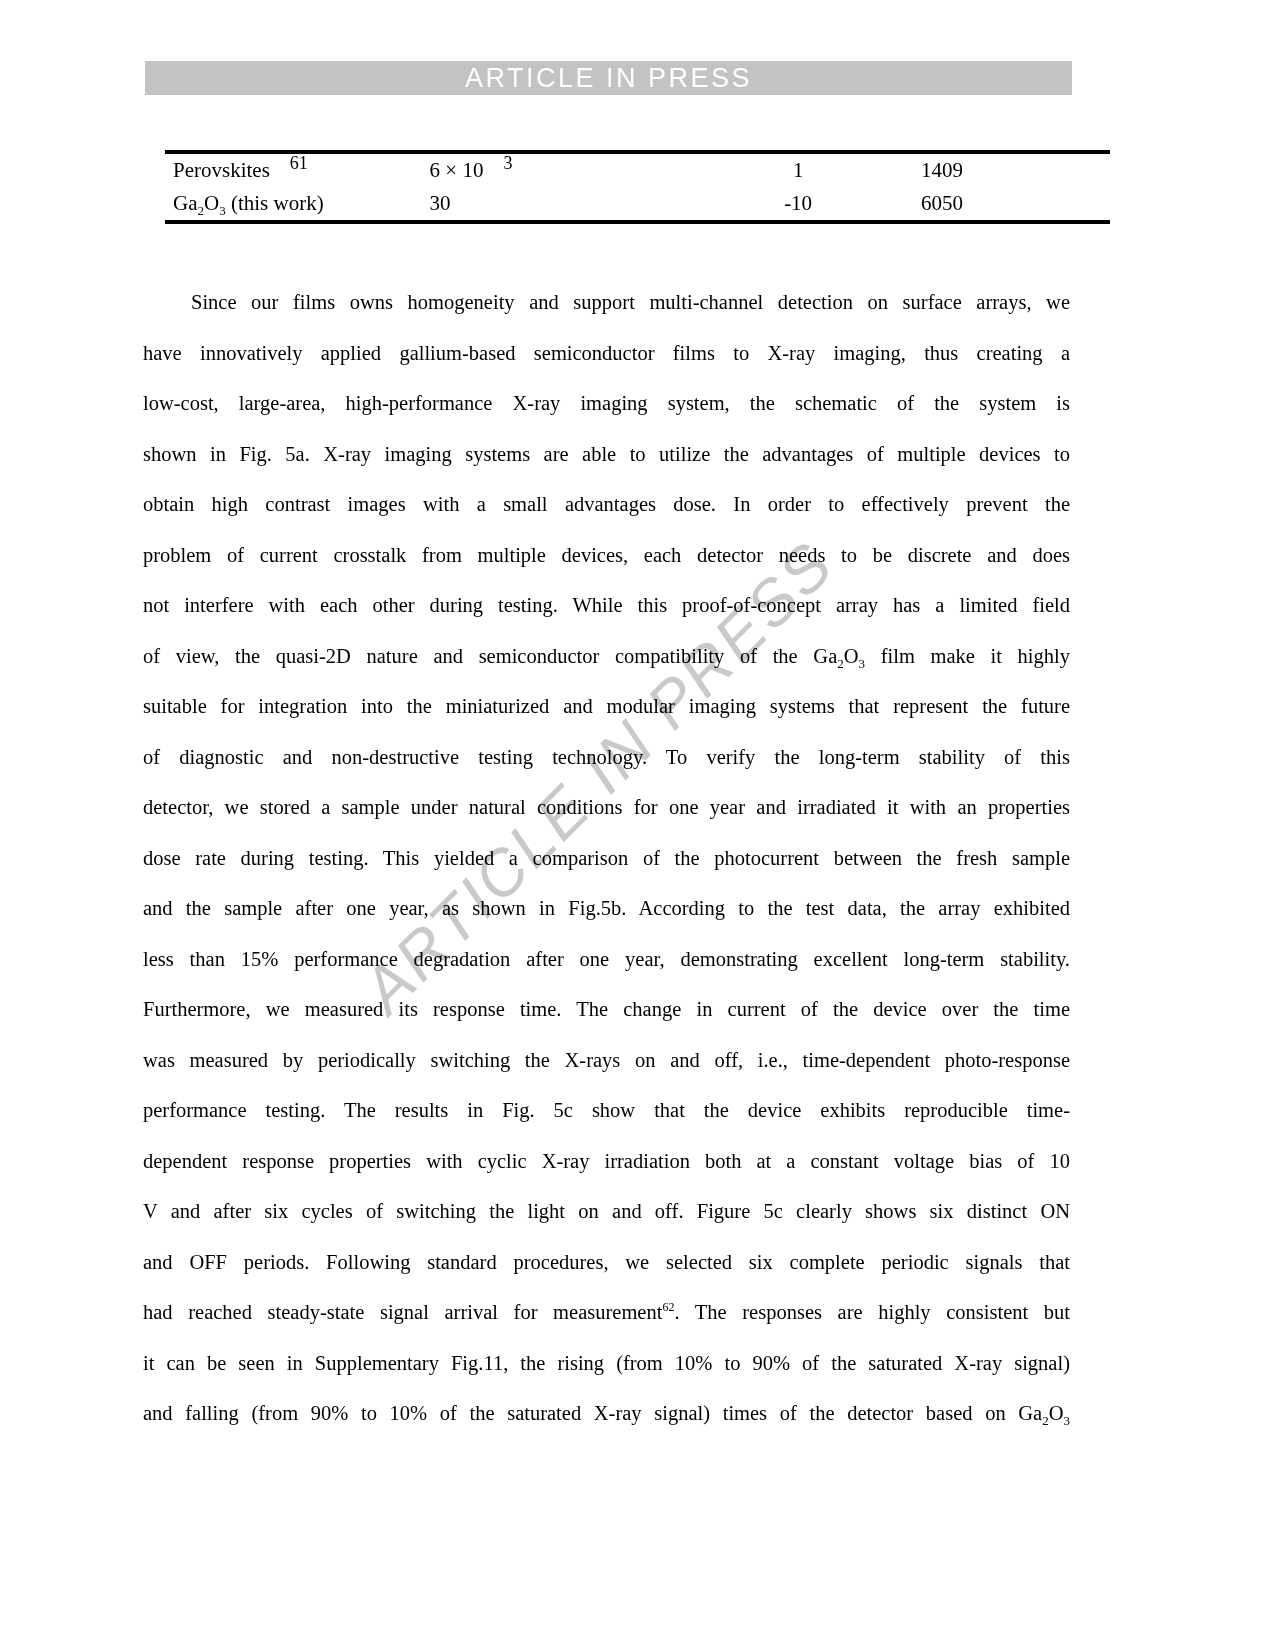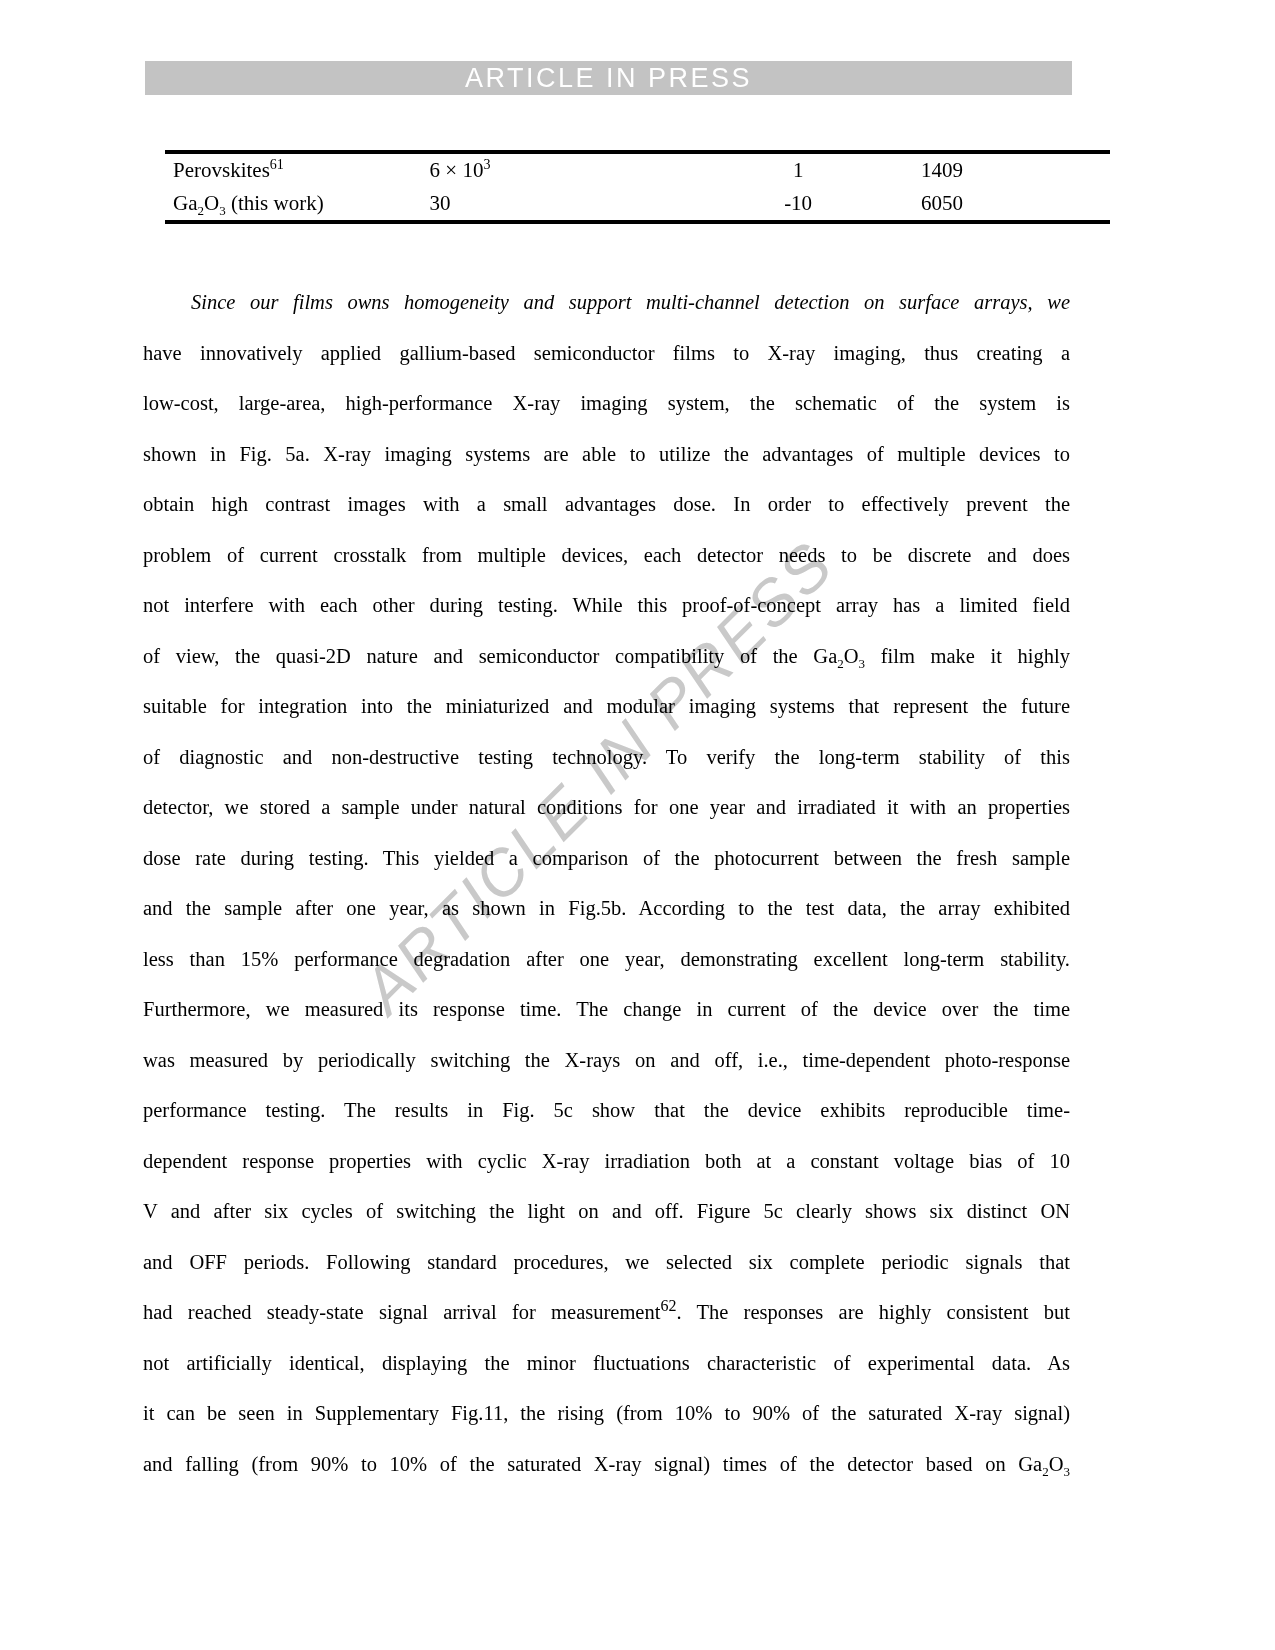--- a/index.html
+++ b/index.html
@@ -70,44 +70,43 @@
   .cmp-table td {
     height: 33px;
     padding: 0;
     vertical-align: middle;
     white-space: nowrap;
   }
   .cmp-table td.c1 { width: 28%; text-align: left;  padding-left: 8px; }
   .cmp-table td.c2 { width: 26%; text-align: left; }
   .cmp-table td.c3 { width: 26%; text-align: center; }
   .cmp-table td.c4 { width: 20%; padding-right: 14px; }
-  .cmp-table sup { font-size: 14px; line-height: 0; }
+  .cmp-table sup { font-size: 18px; line-height: 0; margin-left: 20px; }
   .cmp-table sub { font-size: 13px; line-height: 0; }
 
   
   .bodytext {
     position: absolute;
     left: 143px;
     top: 277px;
     width: 927px;
     z-index: 1;
     font-size: 20.5px;
     line-height: 50.5px;
     word-spacing: -0.5px;
   }
   .bodytext .line {
     text-align: justify;
     text-align-last: justify;
     -moz-text-align-last: justify;
   }
   .bodytext .line:first-child {
     text-indent: 48px;
-    font-style: italic;
   }
-  .bodytext sup { font-size: 16px; line-height: 0; }
+  .bodytext sup { font-size: 12px; line-height: 0; }
   .bodytext sub { font-size: 13px; line-height: 0; }
 </style>
 </head>
 <body>
 
 <div class="page">
 
   <div class="watermark">ARTICLE IN PRESS</div>
 
   <div class="banner">
@@ -146,18 +145,17 @@
       <div class="line">dose rate during testing. This yielded a comparison of the photocurrent between the fresh sample</div>
       <div class="line">and the sample after one year, as shown in Fig.5b. According to the test data, the array exhibited</div>
       <div class="line">less than 15% performance degradation after one year, demonstrating excellent long-term stability.</div>
       <div class="line">Furthermore, we measured its response time. The change in current of the device over the time</div>
       <div class="line">was measured by periodically switching the X-rays on and off, i.e., time-dependent photo-response</div>
       <div class="line">performance testing. The results in Fig. 5c show that the device exhibits reproducible time-</div>
       <div class="line">dependent response properties with cyclic X-ray irradiation both at a constant voltage bias of 10</div>
       <div class="line">V and after six cycles of switching the light on and off. Figure 5c clearly shows six distinct ON</div>
       <div class="line">and OFF periods. Following standard procedures, we selected six complete periodic signals that</div>
       <div class="line">had reached steady-state signal arrival for measurement<sup>62</sup>. The responses are highly consistent but</div>
-      <div class="line">not artificially identical, displaying the minor fluctuations characteristic of experimental data. As</div>
       <div class="line">it can be seen in Supplementary Fig.11, the rising (from 10% to 90% of the saturated X-ray signal)</div>
       <div class="line">and falling (from 90% to 10% of the saturated X-ray signal) times of the detector based on Ga<sub>2</sub>O<sub>3</sub></div>
     </div>
 
 </div>
 
 </body></html>

